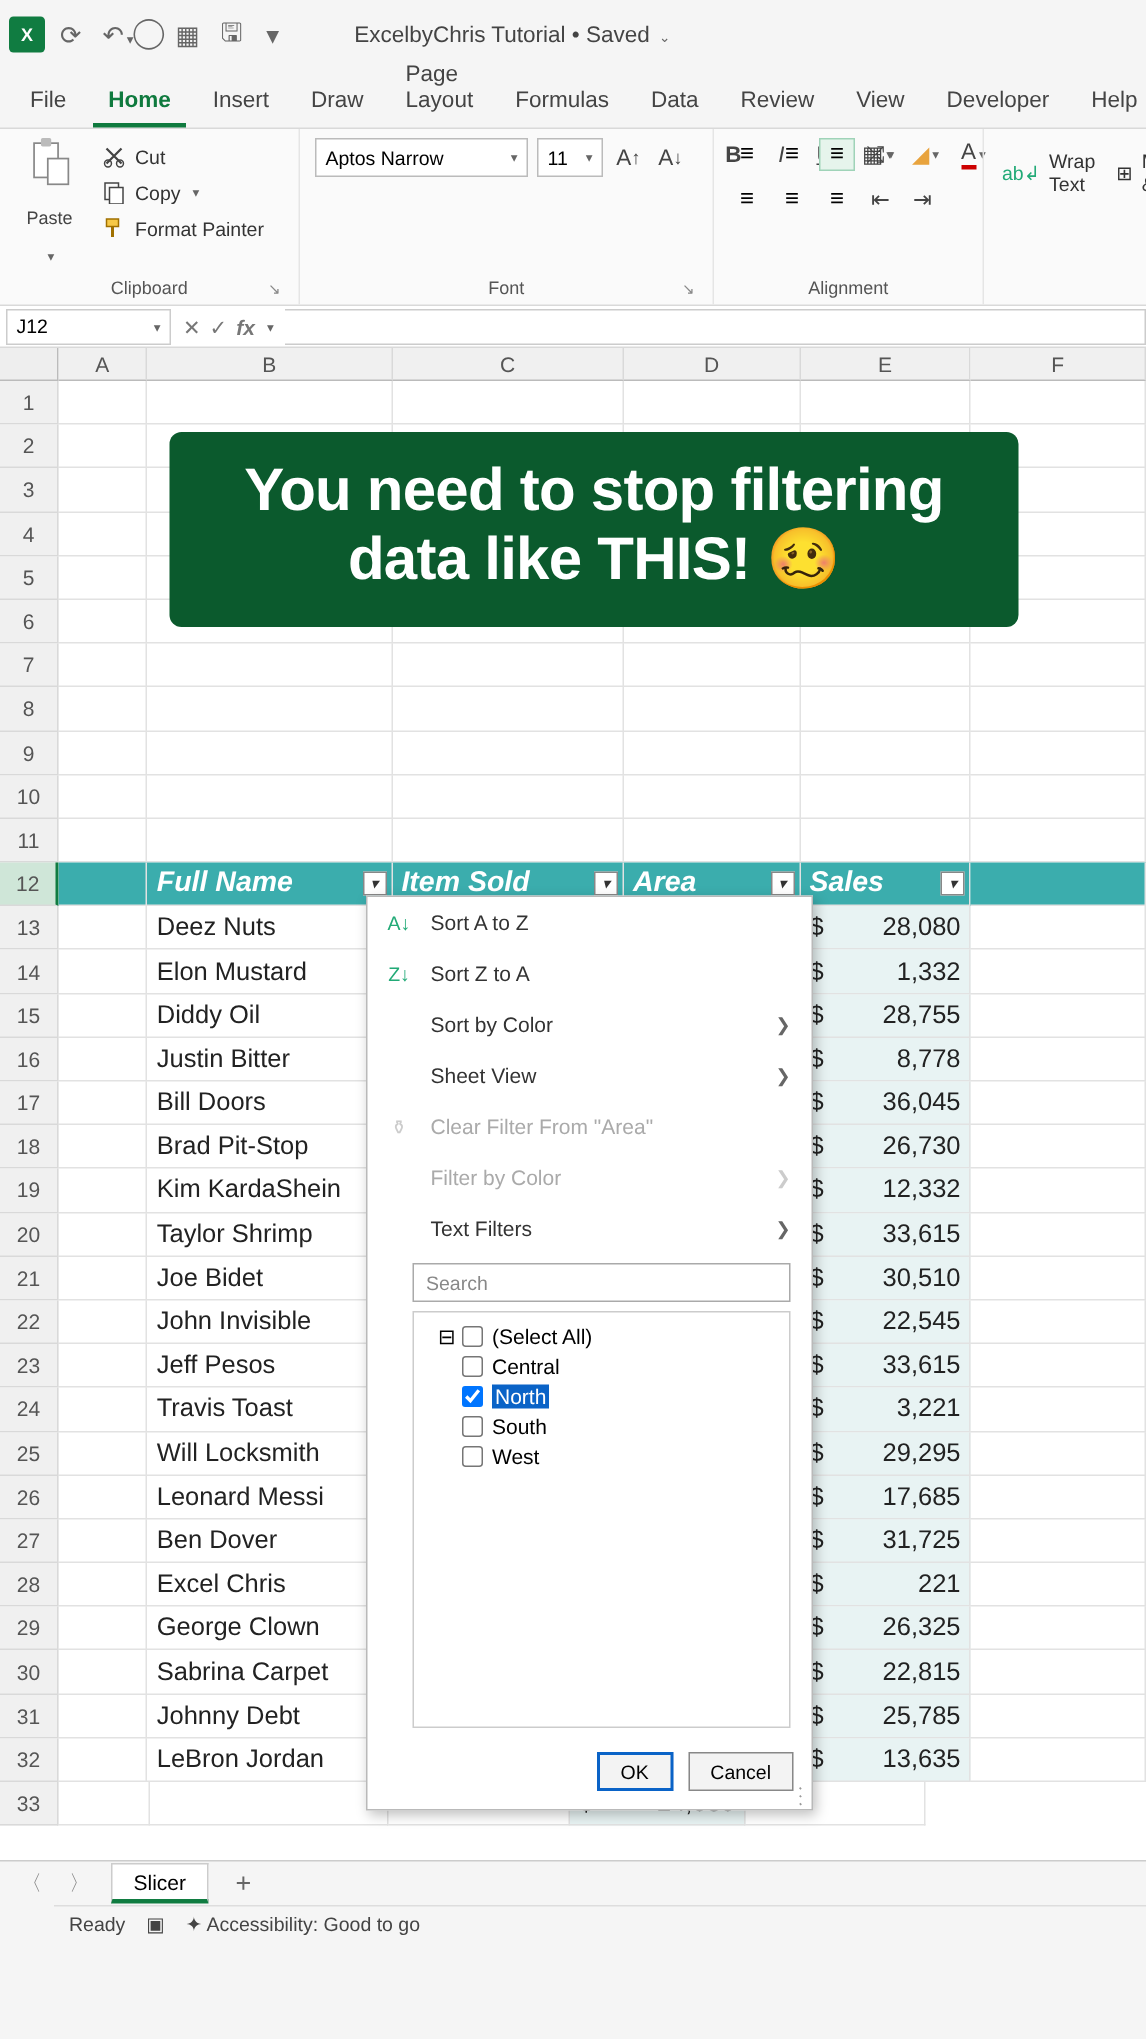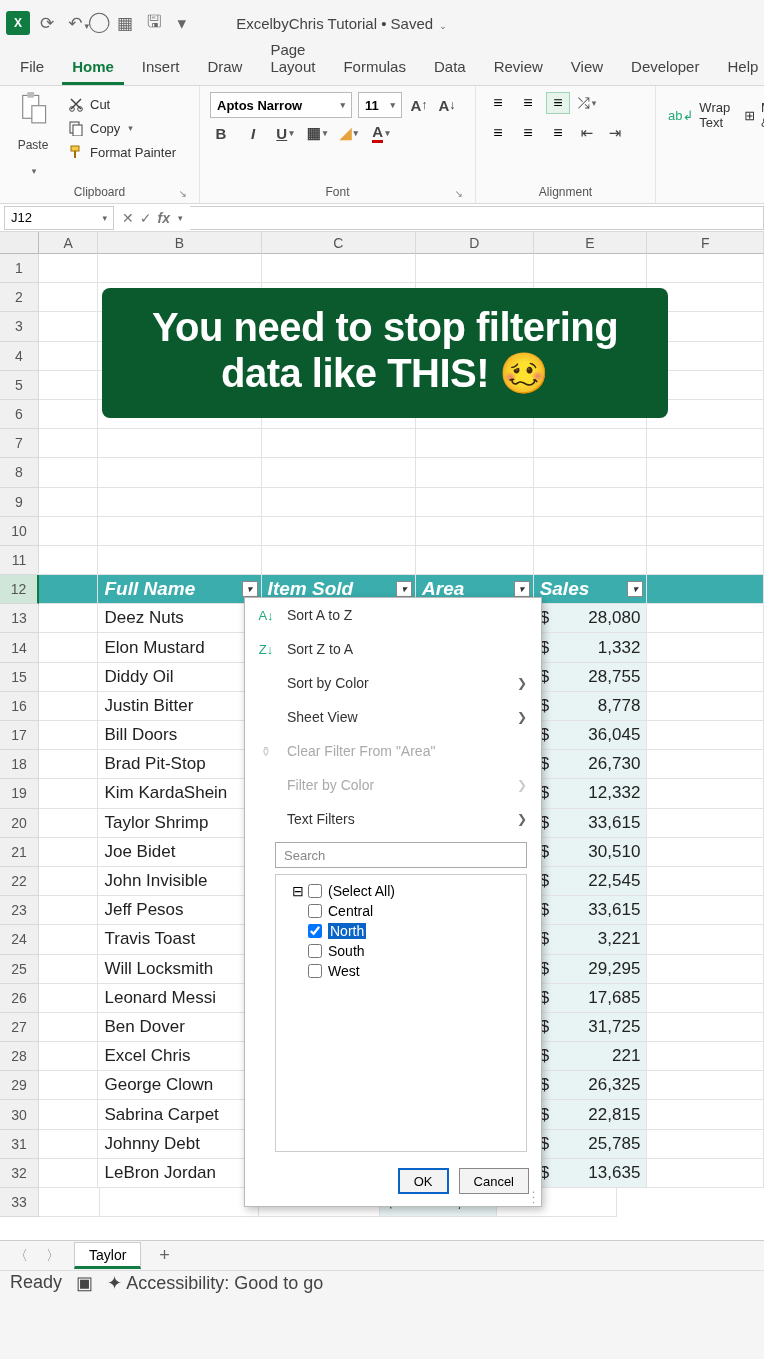--- a/index.html
+++ b/index.html
@@ -56,21 +56,21 @@
 .grid-rows { }
 .grow { height: 29.2px; display: flex; }
 .cell { border-bottom: 1px solid #e2e2e2; border-right: 1px solid #e2e2e2; padding: 0 6px; display: flex; align-items: center; font-size: 17px; color: #222;}
 .cA{width:61px}.cB{width:168px}.cC{width:159px}.cD{width:121px}.cE{width:117px}.cF{width:120px}
 .thead .cell { background: #3badad; color: #fff; font-style: italic; font-weight: 700; font-size: 19px; position: relative; }
 .filter-btn { position: absolute; right: 3px; top: 50%; transform: translateY(-50%); width: 16px; height: 16px; background: #fff; border: 1px solid #888; display: flex; align-items: center; justify-content: center; font-size: 9px; color: #333; cursor: pointer; }
 .money { justify-content: space-between; background: #e8f3f3; }
 .money .cur { width: 14px; }
 
 
-.banner { position: absolute; left: 102px; top: 56px; width: 566px; background: #0b5a2d; color: #fff; font-weight: 800; font-size: 40px; text-align: center; padding: 16px 10px 22px; border-radius: 8px; line-height: 1.15; letter-spacing: -0.5px; }
+.banner { position: absolute; left: 113px; top: 56px; width: 566px; background: #0b5a2d; color: #fff; font-weight: 800; font-size: 40px; text-align: center; padding: 16px 10px 22px; border-radius: 8px; line-height: 1.15; letter-spacing: -0.5px; }
 
 
 .dd { position: absolute; left: 244px; top: 365px; width: 298px; background: #fff; border: 1px solid #b9b9b9; box-shadow: 2px 3px 8px rgba(0,0,0,0.25); }
 .dd-item { height: 34px; display: flex; align-items: center; padding: 0 14px 0 12px; gap: 12px; font-size: 14px; color: #333; cursor: pointer; }
 .dd-item .ico { width: 18px; display:flex; justify-content:center; color:#2a7; font-size:13px;}
 .dd-item.disabled { color: #aaa; }
 .dd-item .chev { margin-left: auto; color: #666; font-size: 12px; }
 .dd-search { margin: 6px 14px 6px 30px; height: 26px; border: 1px solid #aaa; padding: 0 8px; font-size: 13px; color: #888; display:flex; align-items:center; }
 .dd-tree { margin: 0 14px 8px 30px; border: 1px solid #ccc; height: 278px; padding: 6px 8px; font-size: 14px; overflow:auto;}
 .tree-item { display: flex; align-items: center; gap: 6px; padding: 2px 0 2px 8px; }
@@ -81,21 +81,21 @@
 .btn.primary { border: 2px solid #0a63c7; }
 .dd .grip { position:absolute; right:2px; bottom:2px; font-size:11px; color:#999; transform: rotate(-45deg);}
 
 
 .sheettabs { height: 30px; background: #f5f5f5; border-top: 1px solid #ccc; display: flex; align-items: center; padding: 0 10px; gap: 10px; }
 .navarrow { color: #888; font-size: 14px; padding: 0 4px; cursor:pointer;}
 .sheettab { padding: 4px 14px 3px; background: #fff; border: 1px solid #ccc; border-bottom: 3px solid #107c41; font-size: 14px; cursor:pointer;}
 .addsheet { color: #666; font-size: 18px; padding: 0 8px; cursor:pointer;}
 
 
-.statusbar { height: 24px; background: #f5f5f5; border-top: 1px solid #ddd; display: flex; align-items: center; padding: 0 10px; gap: 14px; font-size: 18px; color: #444; }
+.statusbar { height: 24px; background: #f5f5f5; border-top: 1px solid #ddd; display: flex; align-items: center; padding: 0 10px; gap: 14px; font-size: 13px; color: #444; margin-left: 36px; }
 
 .cursor { position:absolute; left:351px; top:760px; font-size:16px; color:#000; pointer-events:none;}
 </style>
 </head>
 <body>
 
 <div class="titlebar">
   <div class="app-icon">X</div>
   <div class="qat">
     <span>⟳</span>
@@ -160,21 +160,21 @@
               <rect x="6" y="7" width="2" height="7" fill="#a07000"></rect>
             </svg>
             <span>Format Painter</span>
           </div>
       </div>
     </div>
     <div class="group-label"><span>Clipboard</span><span class="launcher">↘</span></div>
   </div>
 
   <div class="group" style="width:276px">
-    <div class="group-body" style="flex-direction:column; gap:4px;font-weight:bold;">
+    <div class="group-body" style="flex-direction:row; gap:20px;">
       <div class="font-row">
         <div class="combo" style="width:142px">
             <span>Aptos Narrow</span>
             <span class="caret">▾</span>
           </div>
         <div class="combo" style="width:44px">
             <span>11</span>
             <span class="caret">▾</span>
           </div>
         <span class="tiny-icon">A<sup>↑</sup></span>
@@ -702,21 +702,21 @@
       <div class="btn">Cancel</div>
     </div>
     <div class="grip">⋰</div>
     <div class="cursor">↖</div>
   </div>
 </div>
 
 <div class="sheettabs">
   <span class="navarrow">〈</span>
   <span class="navarrow">〉</span>
-  <div class="sheettab">Taylor</div>
+  <div class="sheettab">Slicer</div>
   <span class="addsheet">+</span>
 </div>
 
 <div class="statusbar">
   <span>Ready</span>
   <span>▣</span>
   <span>✦ <span>Accessibility: Good to go</span></span>
 </div>
 
 </body></html>

